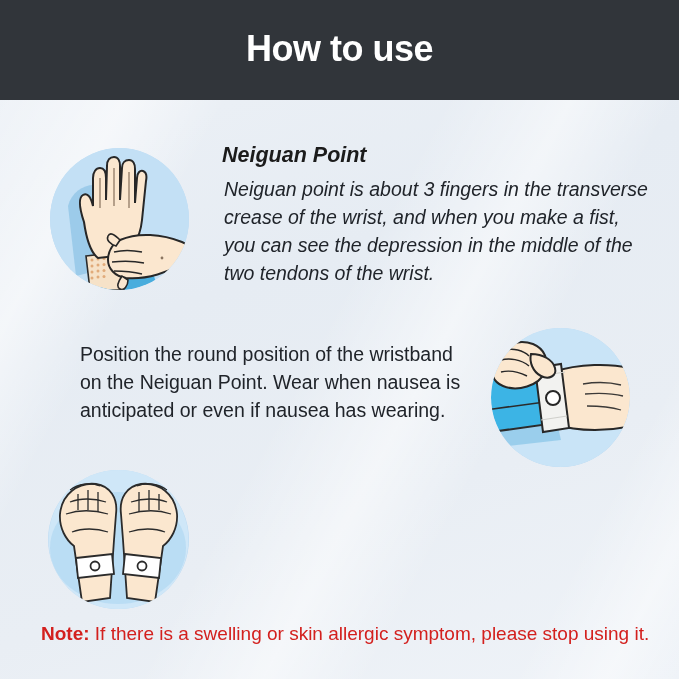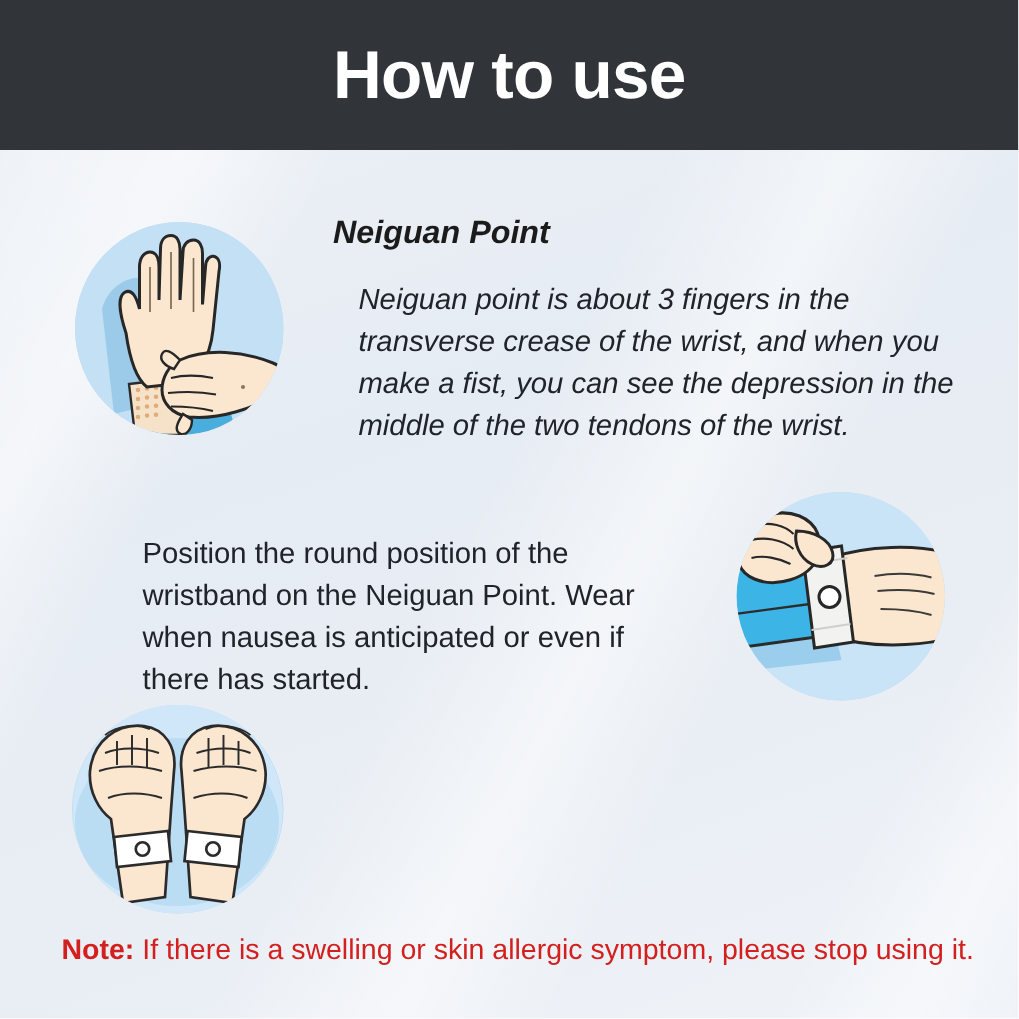--- a/index.html
+++ b/index.html
@@ -37,21 +37,21 @@
     left: 0; top: 0;
     width: 679px;
     height: 100px;
     background: #31353a;
     display: flex;
     align-items: center;
     justify-content: center;
   }
   .header-title {
     color: #ffffff;
-    font-size: 45px;
+    font-size: 36px;
     font-weight: bold;
     letter-spacing: -0.5px;
     line-height: 1;
     margin-top: -2px;
   }
 
   
   .section { position: absolute; }
 
   .circle-img {
@@ -65,21 +65,21 @@
     font-size: 21.5px;
     font-weight: bold;
     color: #1b1b1b;
     line-height: 1.2;
     margin: 0 0 6px 0;
   }
   .body-text {
     font-size: 19.5px;
     color: #20242a;
     line-height: 1.44;
-    margin: 17px;
+    margin: 2px;
   }
 
   .note {
     position: absolute;
     left: 41px;
     top: 622px;
     font-size: 19px;
     color: #d3201e;
     line-height: 1.3;
     white-space: nowrap;
@@ -156,21 +156,21 @@
       </g>
     </svg>
   </div>
 
   <div class="section" style="left:222px; top:143px; width:436px;font-style:italic;">
     <div class="heading">Neiguan Point</div>
     <div class="body-text">Neiguan point is about 3 fingers in the transverse crease of the wrist, and when you make a fist, you can see the depression in the middle of the two tendons of the wrist.</div>
   </div>
 
   <div class="section" style="left:78px; top:338px; width:395px;">
-    <div class="body-text">Position the round position of the wristband on the Neiguan Point. Wear when nausea is anticipated or even if there has started.</div>
+    <div class="body-text">Position the round position of the wristband on the Neiguan Point. Wear when nausea is anticipated or even if nausea has wearing.</div>
   </div>
 
   <div class="circle-img" style="left:491px; top:328px; width:139px; height:139px;">
     <svg viewBox="0 0 139 139" width="139" height="139">
       <defs>
         <clipPath id="c2">
             <circle cx="69.5" cy="69.5" r="69.5"></circle>
           </clipPath>
       </defs>
       <g clip-path="url(#c2)">

